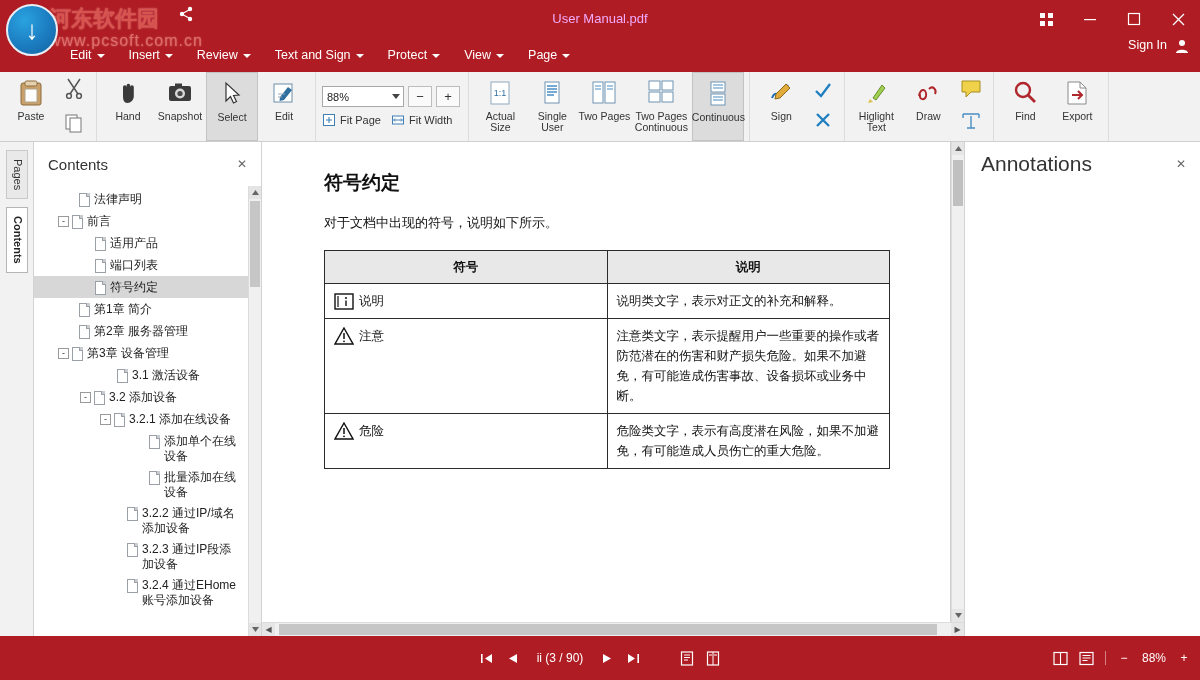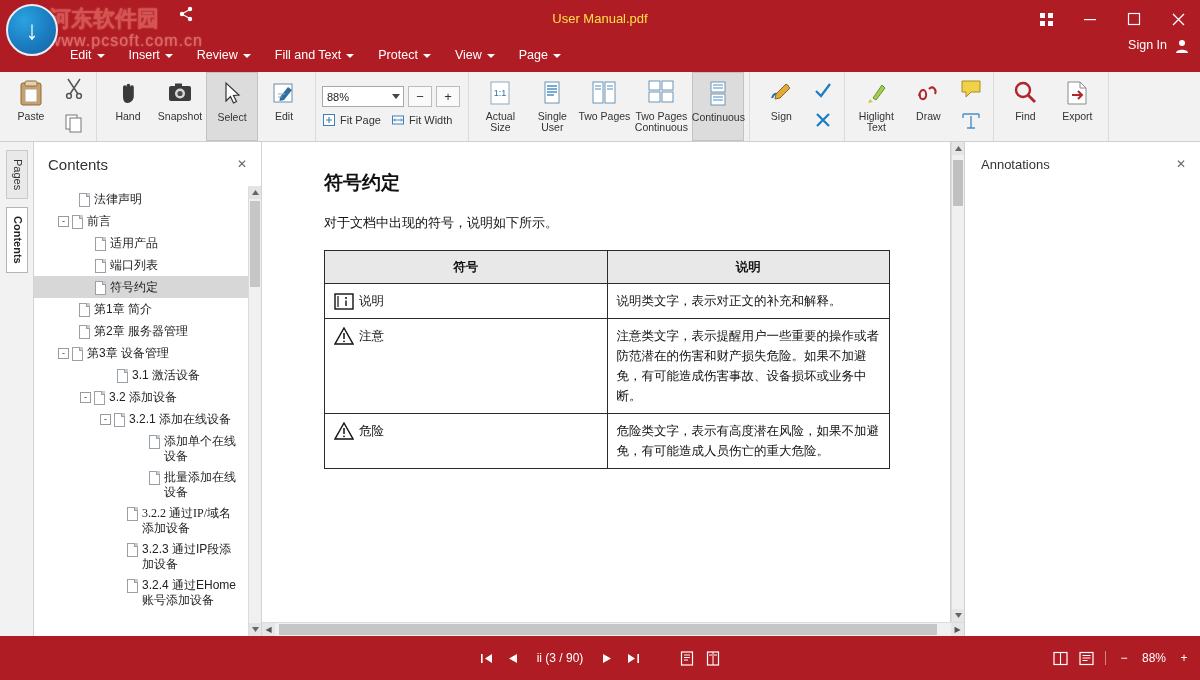--- a/index.html
+++ b/index.html
@@ -27,21 +27,21 @@
     display: flex;
     align-items: center;
     position: relative;
     flex: none;
   }
   .title-text {
     position: absolute;
     left: 0; right: 0;
     text-align: center;
     font-size: 13px;
-    color: #fde047;
+    color: #f0abfc;
     line-height: 38px;
   }
   .win-btns {
     position: absolute;
     right: 0; top: 0;
     height: 38px;
     display: flex;
     align-items: center;
   }
   .win-btn {
@@ -467,21 +467,21 @@
   }
 
   
   .annot {
     width: 236px;
     background: #ffffff;
     border-left: 1px solid #d3d3d3;
     flex: none;
   }
   .annot .panel-head { padding-left: 16px; }
-  .annot .panel-title { font-size: 13px; color: #333; }
+  .annot .panel-title { font-size: 21px; color: #333; }
 
   
   .status {
     height: 44px;
     background: #b01c23;
     color: #fff;
     display: flex;
     align-items: center;
     position: relative;
     flex: none;
@@ -536,21 +536,21 @@
             <path d="M2 2 L13 13 M13 2 L2 13" stroke="#fff" stroke-width="1.3" fill="none"></path>
           </svg>
       </div>
     </div>
   </div>
 
   <div class="menubar">
     <div class="menu-item"><span>Edit</span><span class="caret"></span></div>
     <div class="menu-item"><span>Insert</span><span class="caret"></span></div>
     <div class="menu-item"><span>Review</span><span class="caret"></span></div>
-    <div class="menu-item"><span>Fill and Text</span><span class="caret"></span></div>
+    <div class="menu-item"><span>Text and Sign</span><span class="caret"></span></div>
     <div class="menu-item"><span>Protect</span><span class="caret"></span></div>
     <div class="menu-item"><span>View</span><span class="caret"></span></div>
     <div class="menu-item"><span>Page</span><span class="caret"></span></div>
     <div class="signin">
       <span>Sign In</span>
       <span class="person">
         <svg width="16" height="16" viewBox="0 0 16 16">
             <circle cx="8" cy="5" r="3" fill="#fff"></circle>
             <path d="M2 15 C2 10.5 14 10.5 14 15 Z" fill="#fff"></path>
           </svg>
@@ -945,21 +945,21 @@
                 <span class="fold"></span>
               </span>
             <span class="nlabel" style="max-width:80px;display:inline-block;">批量添加在线设备</span>
           </div>
 
           <div class="node" style="padding-left:90px;">
             <span class="pg">
                 <span class="sheet"></span>
                 <span class="fold"></span>
               </span>
-            <span class="nlabel" style="max-width:98px;display:inline-block;font-family:Liberation Serif, serif;">3.2.2 通过IP/域名添加设备</span>
+            <span class="nlabel" style="max-width:98px;display:inline-block;">3.2.2 通过IP/域名添加设备</span>
           </div>
 
           <div class="node" style="padding-left:90px;">
             <span class="pg">
                 <span class="sheet"></span>
                 <span class="fold"></span>
               </span>
             <span class="nlabel" style="max-width:98px;display:inline-block;">3.2.3 通过IP段添加设备</span>
           </div>
 

